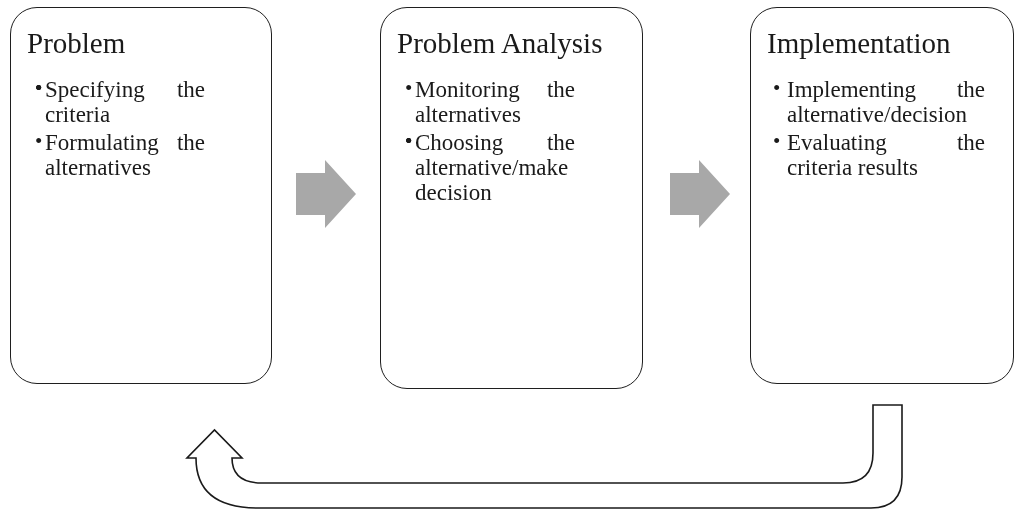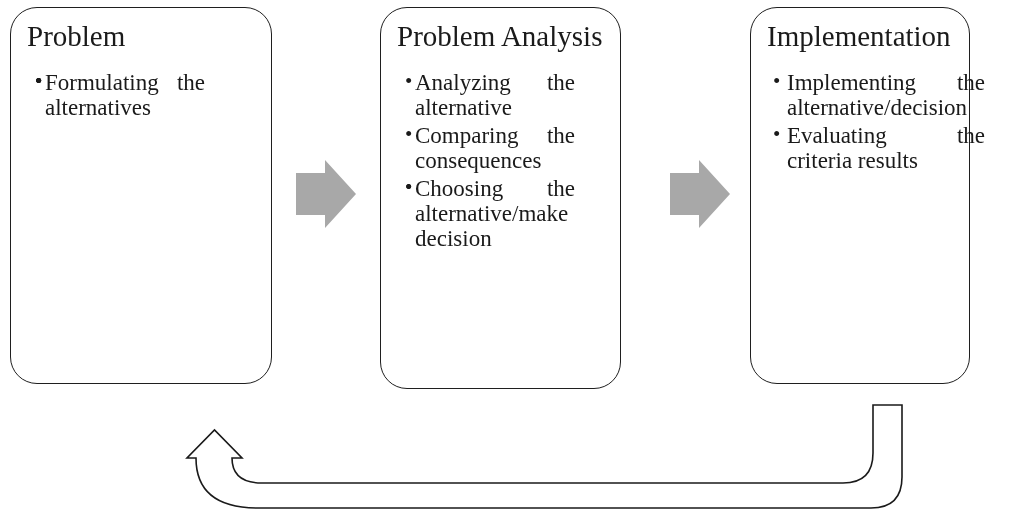--- a/index.html
+++ b/index.html
@@ -17,25 +17,25 @@
     color: var(--ink);
     font-family: "Liberation Serif", serif;
     overflow: hidden;
   }
   .stage-box {
     position: absolute;
     box-sizing: border-box;
     background: #fff;
     border: 1.8px solid var(--box-border);
     border-radius: 27px;
-    padding: 13px 16px;
+    padding: 20px 16px;
   }
   #box-1 { left: 10px;  top: 7px; width: 262px; height: 377px; }
-  #box-2 { left: 380px; top: 7px; width: 241px; height: 382px; }
-  #box-3 { left: 750px; top: 7px; width: 220px; height: 377px; }
+  #box-2 { left: 380px; top: 7px; width: 263px; height: 382px; }
+  #box-3 { left: 750px; top: 7px; width: 264px; height: 377px; }
   .stage-title {
     margin: 0 0 18px 0;
     font-size: 29px;
     line-height: 31px;
     font-weight: 400;
   }
   .stage-title .title-line { display: block; }
   ul.stage-bullets {
     list-style: none;
     margin: 0;
@@ -81,44 +81,44 @@
     </h2>
     <ul class="stage-bullets">
       <li>
         <span class="bullet-marker">•</span>
       </li>
       <li>
         <span class="bullet-marker">•</span>
       </li>
       <li>
         <span class="bullet-marker">•</span>
+        <span class="li-text">Specifying the criteria</span>
       </li>
       <li>
         <span class="bullet-marker">•</span>
         <span class="li-text">Formulating the alternatives</span>
       </li>
     </ul>
   </section>
 
   <svg class="block-arrow" id="flow-arrow-1" viewBox="0 0 60 68" aria-hidden="true">
     <polygon points="0,13 29,13 29,0 60,34 29,68 29,55 0,55"></polygon>
   </svg>
 
   <section class="stage-box" id="box-2">
     <h2 class="stage-title">
       <span class="title-line">Problem Analysis</span>
     </h2>
     <ul class="stage-bullets">
       <li>
         <span class="bullet-marker">•</span>
-        <span class="li-text">Analyzing the alternative</span>
+        <span class="li-text">Monitoring the alternatives</span>
       </li>
       <li>
         <span class="bullet-marker">•</span>
-        <span class="li-text">Comparing the consequences</span>
       </li>
       <li>
         <span class="bullet-marker">•</span>
       </li>
       <li>
         <span class="bullet-marker">•</span>
         <span class="li-text">Choosing the alternative/make decision</span>
       </li>
     </ul>
   </section>

